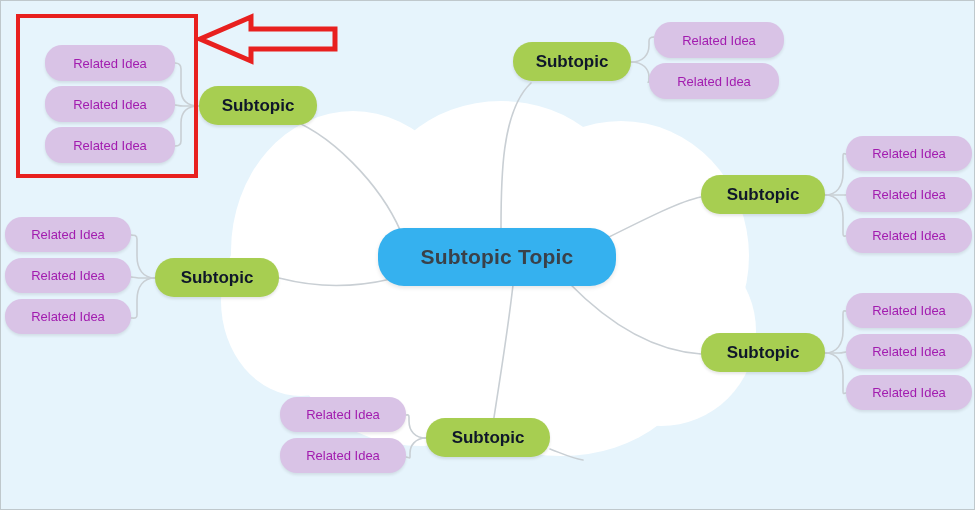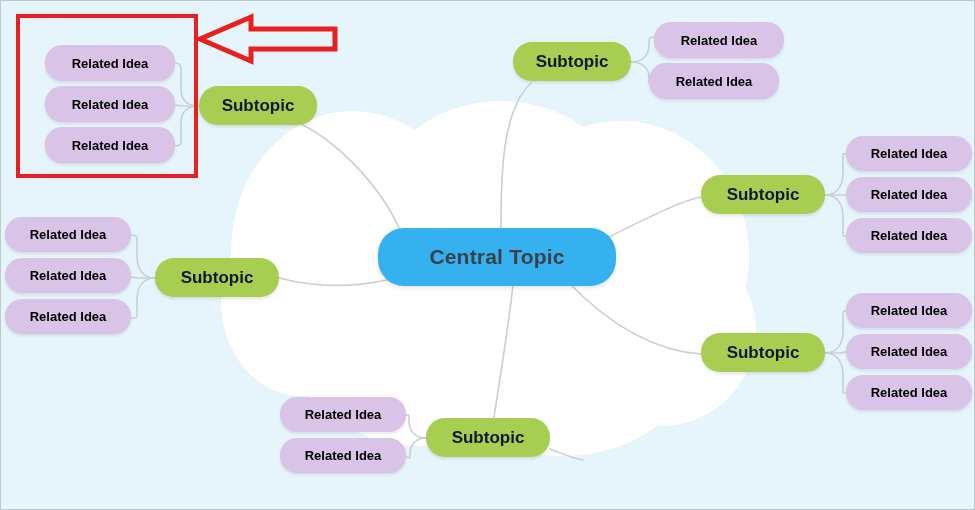--- a/index.html
+++ b/index.html
@@ -53,22 +53,22 @@
     border-radius: 19px;
     font-size: 17px;
     font-weight: bold;
     box-shadow: 0 2px 3px rgba(0,0,0,.10);
   }
 
   .node-idea {
     background: #d9c3e6;
     border-radius: 17px;
     font-size: 13px;
-    font-weight: bold;
-    color: #000000;
+    font-weight: normal;
+    color: #a21caf;
     box-shadow: 0 2px 3px rgba(0,0,0,.09);
   }
 
   .sel-rect {
     position: absolute;
     border: 4px solid #e8201f;
     box-sizing: border-box;
     z-index: 10;
   }
 </style>
@@ -124,21 +124,21 @@
       <path d="M154,277 L140,277 C136,277 133,276 130,276"></path>
       <path d="M154,277 C142,277 136,286 136,299 L136,314 C136,318 133,317 130,317"></path>
 
       <path d="M425,437 C414,437 408,430 408,420 L408,416 C408,413 406,414 405,414"></path>
       <path d="M425,437 C414,437 409,445 409,452 L409,456 C409,458 407,456 405,456"></path>
 
       <path d="M549,448 C560,452 570,457 582,459"></path>
     </g>
   </svg>
 
-  <div class="node node-central" style="left: 377px; top: 227px; width: 238px; height: 58px; background: rgb(53, 177, 239); color: rgb(58, 65, 73);">Central Topic</div>
+  <div class="node node-central" style="left: 377px; top: 227px; width: 238px; height: 58px; background: rgb(53, 177, 239); color: rgb(58, 65, 73);">Subtopic Topic</div>
 
   <div class="node node-subtopic" style="left: 198px; top: 85px; width: 118px; height: 39px; background: rgb(167, 206, 81);">Subtopic</div>
   <div class="node node-idea" style="left: 44px; top: 44px; width: 130px; height: 36px; background: rgb(217, 195, 230);">Related Idea</div>
   <div class="node node-idea" style="left: 44px; top: 85px; width: 130px; height: 36px; background: rgb(217, 195, 230);">Related Idea</div>
   <div class="node node-idea" style="left: 44px; top: 126px; width: 130px; height: 36px; background: rgb(217, 195, 230);">Related Idea</div>
 
   <div class="node node-subtopic" style="left: 512px; top: 41px; width: 118px; height: 39px; background: rgb(167, 206, 81);">Subtopic</div>
   <div class="node node-idea" style="left: 653px; top: 21px; width: 130px; height: 36px; background: rgb(217, 195, 230);">Related Idea</div>
   <div class="node node-idea" style="left: 648px; top: 62px; width: 130px; height: 36px; background: rgb(217, 195, 230);">Related Idea</div>
 

